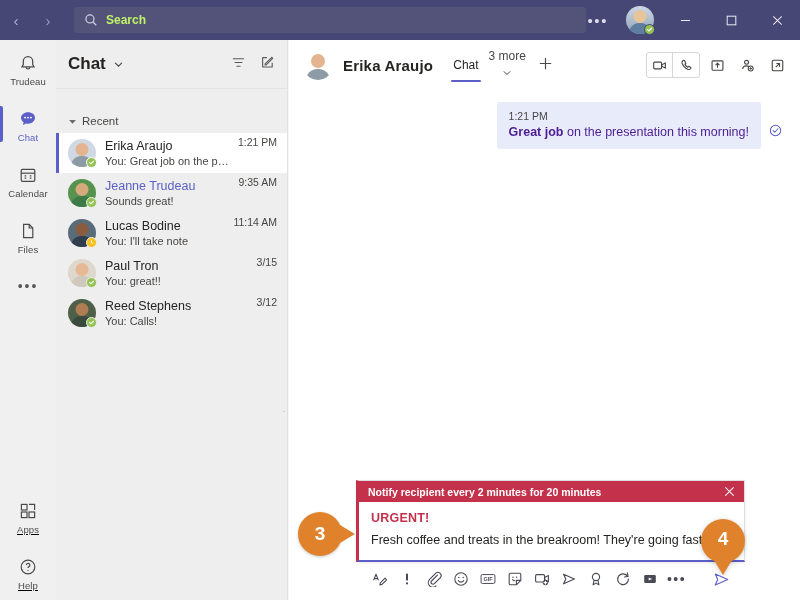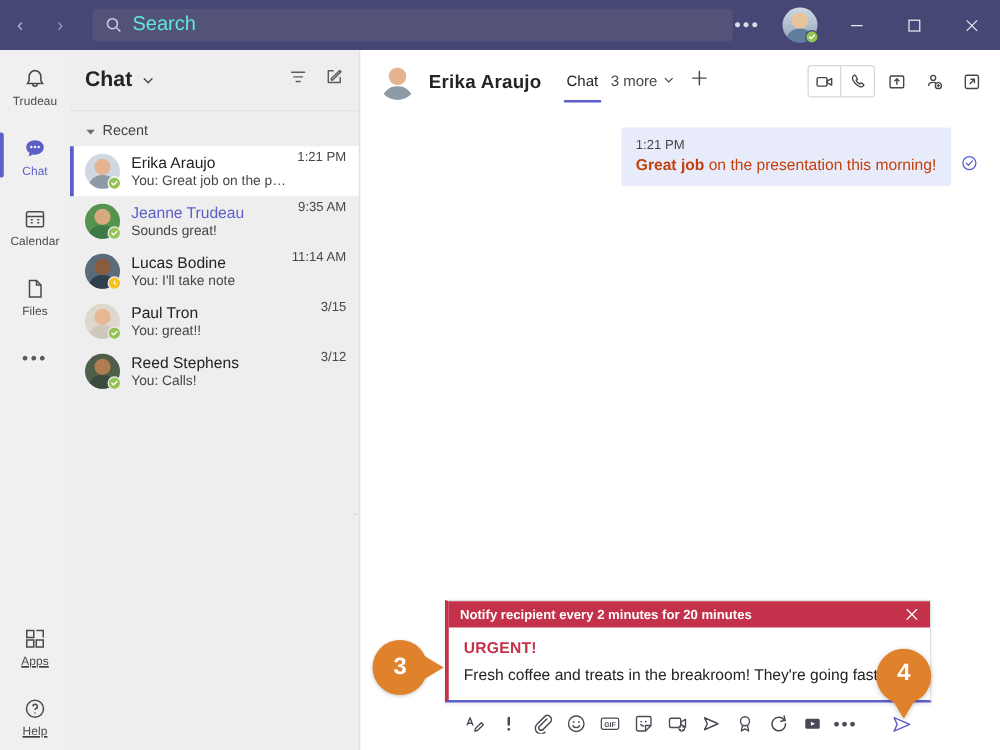--- a/index.html
+++ b/index.html
@@ -18,21 +18,21 @@
     background: #464775; display: flex; align-items: center;
   }
   .nav-arrows { display: flex; align-items: center; width: 64px; justify-content: space-around; }
   .nav-arrow { color: #b3b2c6; font-size: 15px; line-height: 1; cursor: default; }
   .nav-arrow.fwd { color: #9e9db5; }
   .searchbox {
     width: 512px; height: 26px; background: #53537a; border-radius: 3px;
     display: flex; align-items: center; padding: 0 10px; margin-left: 10px;
   }
   .searchbox .s-ico { width: 14px; height: 14px; margin-right: 8px; flex: none; }
-  .searchbox .s-ph { color: #5eead4; font-size: 16px; }
+  .searchbox .s-ph { color: #bef264; font-size: 12px; font-weight: bold; }
   .tb-right { position: absolute; right: 0; top: 0; height: 40px; display: flex; align-items: center; }
   .tb-dots { color: #dcdbe8; font-size: 15px; letter-spacing: 1.6px; padding: 0 10px; }
   .me-avatar { position: relative; width: 28px; height: 28px; margin: 0 8px; }
   .me-avatar .ph {
     width: 28px; height: 28px; border-radius: 50%; overflow: hidden;
     background: linear-gradient(180deg,#cfd8e3 0%,#8fa3b8 100%); position: relative;
   }
   .me-avatar .ph::before {
     content:""; position:absolute; left:50%; top:14%; width:13px; height:13px;
     transform:translateX(-50%); border-radius:50%; background:#e8c49a;
@@ -77,21 +77,21 @@
     background: #eeeeee; border-right: 1px solid #e1e1e1;
   }
   .list-head { height: 48px; display: flex; align-items: center; padding: 0 12px; }
   .list-title { font-size: 17px; font-weight: bold; color: #252423; }
   .list-title-caret { margin-left: 7px; color: #49494b; display:flex; }
   .list-title-caret svg { width: 11px; height: 11px; }
   .list-head-actions { margin-left: auto; display: flex; gap: 14px; align-items: center; }
   .list-head-actions svg { width: 15px; height: 15px; }
   .list-divider { height: 1px; background: #e3e3e3; margin: 0 0 0 0; }
 
-  .recent-row { display: flex; align-items: center; height: 24px; padding: 0 12px; margin-top: 4px; }
+  .recent-row { display: flex; align-items: center; height: 24px; padding: 0 12px; margin-top: 20px; }
   .recent-caret { display:flex; margin-right: 5px; }
   .recent-caret svg { width: 9px; height: 9px; }
   .recent-lbl { font-size: 11.5px; color: #484644; }
 
   .chat-item {
     position: relative; display: flex; align-items: center; height: 40px;
     padding: 0 10px 0 12px; cursor: default;
   }
   .chat-item.selected { background: #ffffff; }
   .chat-item.selected::before {
@@ -142,41 +142,41 @@
   }
   .mh-name { font-size: 15px; font-weight: bold; color: #252423; letter-spacing: .2px; }
   .mh-tabs { display: flex; align-items: center; margin-left: 14px; height: 50px; }
   .mh-tab { position: relative; height: 50px; display: flex; align-items: center;
     padding: 0 6px; font-size: 12px; color: #484644; }
   .mh-tab.active { color: #252423; font-weight: normal; }
   .mh-tab.active::after {
     content: ""; position: absolute; left: 4px; right: 4px; bottom: 8px; height: 2px;
     background: #5b5fc7; border-radius: 2px;
   }
-  .mh-more { display: flex; align-items: center; gap: 4px; padding: 0 4px; font-size: 12px; color: #484644; }
+  .mh-more { display: flex; align-items: center; gap: 4px; padding: 0 4px; font-size: 12px; color: #484644; flex-direction: column; }
   .mh-more svg { width: 10px; height: 10px; }
   .mh-plus { padding: 0 8px; color: #4a4a4c; display: flex; align-items: center; }
   .mh-plus svg { width: 15px; height: 15px; }
   .mh-right { margin-left: auto; display: flex; align-items: center; gap: 4px; }
   .callpair { display: flex; border: 1px solid #d6d6d6; border-radius: 3px; overflow: hidden; }
   .callpair .cp-btn { width: 26px; height: 24px; display:flex; align-items:center; justify-content:center; }
   .callpair .cp-btn:first-child { border-right: 1px solid #d6d6d6; }
   .callpair svg { width: 15px; height: 15px; }
   .mh-ico { width: 26px; height: 24px; display: flex; align-items: center; justify-content: center; }
   .mh-ico svg { width: 15px; height: 15px; }
 
   
   .msg-area { position: relative; height: 430px; padding: 12px 18px 0 18px; }
   .msg-row { display: flex; justify-content: flex-end; align-items: flex-start; }
   .bubble {
     background: #e8ebfa; border-radius: 3px; padding: 7px 12px 8px 12px;
     max-width: 300px; position: relative;
   }
   .bubble .time { font-size: 10.5px; color: #484644; line-height: 14px; }
-  .bubble .body { font-size: 12.5px; color: #c2410c; line-height: 17px; margin-top: 1px; }
+  .bubble .body { font-size: 12.5px; color: #4c1d95; line-height: 17px; margin-top: 1px; }
   .bubble .body b { font-weight: bold; }
   .seen-ico { margin-left: 8px; margin-top: 22px; display:flex; }
   .seen-ico svg { width: 13px; height: 13px; }
 
   
   .compose {
     position: absolute; left: 67px; bottom: 38px; width: 389px;
     background: #ffffff; border: 1px solid #e0e0e0; border-left: 3px solid #c4314b;
     border-bottom: 2px solid #5b5fc7;
     box-shadow: 0 1px 3px rgba(0,0,0,.09);

